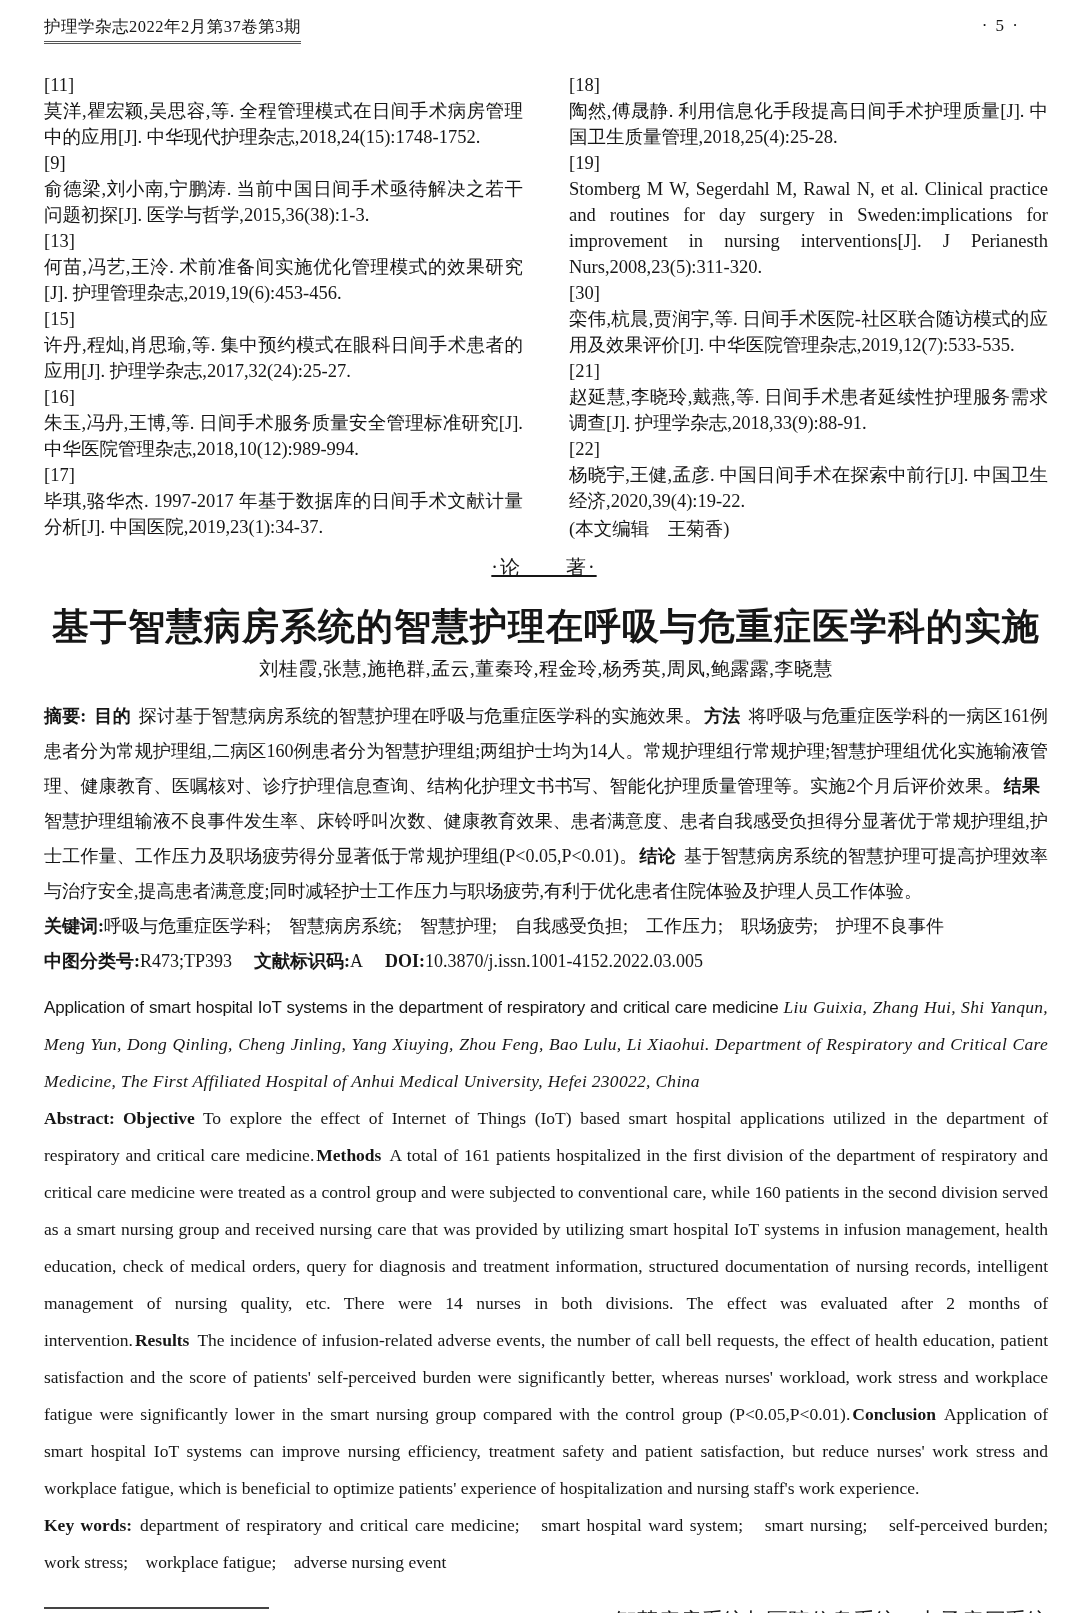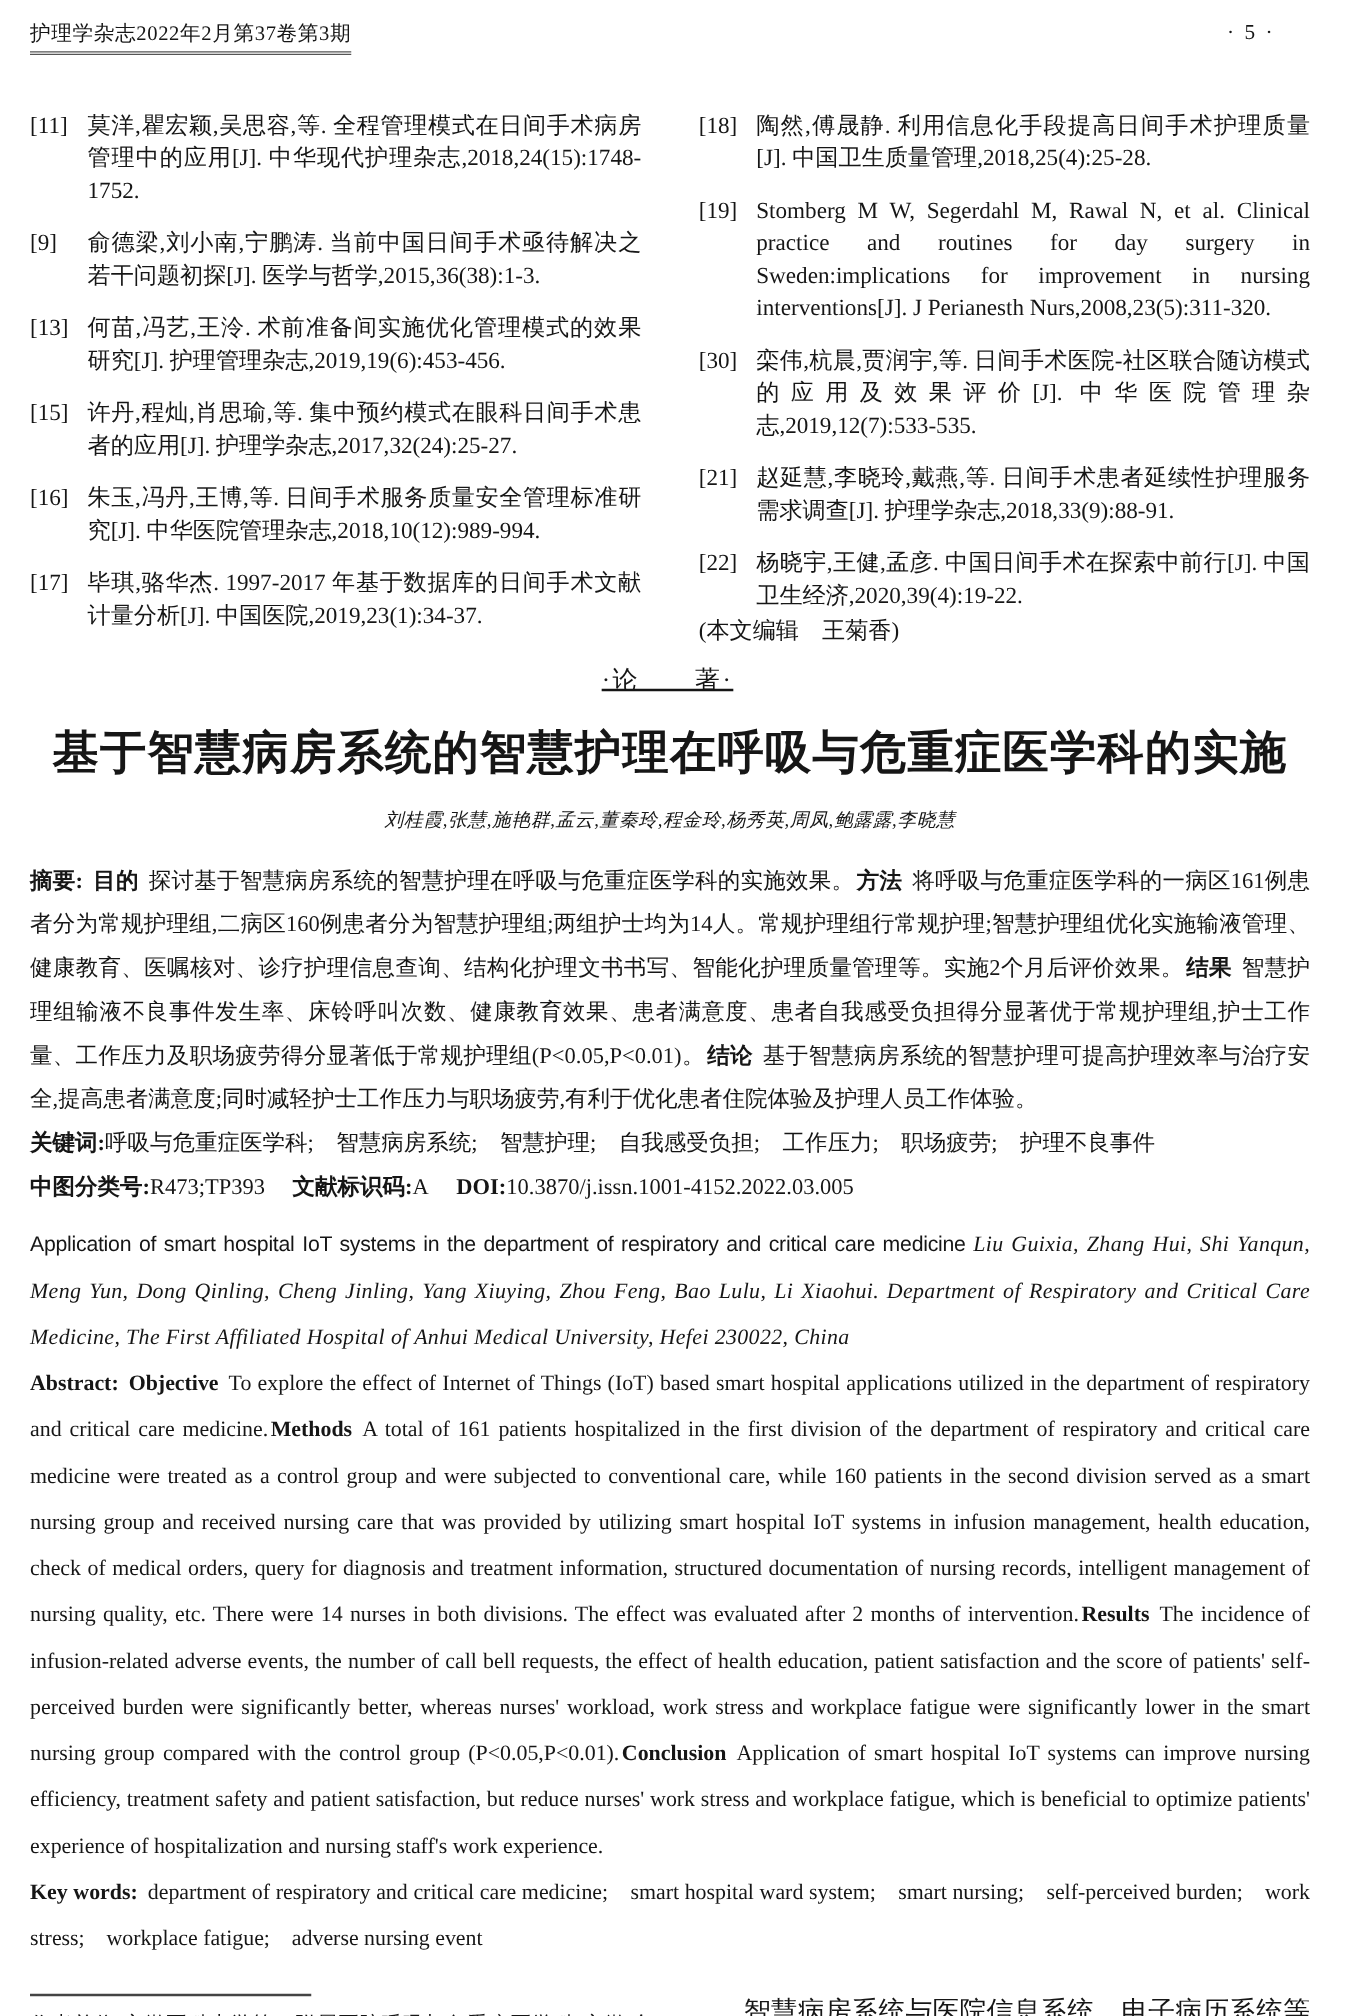--- a/index.html
+++ b/index.html
@@ -2,39 +2,39 @@
 <html><head>
 <meta charset="utf-8">
 <style>
   html,body{margin:0;padding:0;}
   body{
     width:1080px;height:1613px;overflow:hidden;
     background:#ffffff;color:#161616;
     font-family:"Liberation Serif","DejaVu Serif",serif;
     -webkit-font-smoothing:antialiased;
   }
-  .page{box-sizing:border-box;width:1080px;height:1613px;padding:16px 32px 0 24px;}
+  .page{box-sizing:border-box;width:1080px;height:1613px;padding:16px 32px 0 44px;}
 
   
   .hdr{display:flex;justify-content:space-between;align-items:flex-start;height:34px;}
   .hdr .journal{font-size:16.5px;border-bottom:3px double #555;padding-bottom:3px;letter-spacing:.5px;}
   .hdr .pageno{font-size:17px;padding-right:28px;letter-spacing:2px;}
 
   
   .refs{display:flex;gap:46px;margin-top:22px;}
   .refcol{flex:1;font-size:18.5px;line-height:26px;}
-  .ref{display:flex;margin:16px 0 0 0;}
+  .ref{display:flex;margin:0 0 0 0;flex-direction:column;}
   .rnum{width:46px;flex:none;}
   .rtxt{flex:1;text-align:justify;}
   .editor-note{padding-right:6px;margin-top:2px;font-size:18.5px;}
 
   
   .secmark{text-align:center;font-size:20px;margin-top:12px;padding-right:4px;letter-spacing:2px;text-decoration:underline;}
   .title-cn{text-align:center;font-size:37px;font-weight:bold;margin-top:14px;letter-spacing:1px;line-height:48px;}
-  .authors-cn{text-align:center;font-size:15px;margin-top:18px;letter-spacing:.5px;line-height:24px;font-style:italic;}
+  .authors-cn{text-align:center;font-size:19px;margin-top:6px;letter-spacing:.5px;line-height:24px;}
 
   
   .abs-cn{margin-top:18px;font-size:18px;line-height:35px;text-align:justify;}
   b.lab{margin-right:8px;}
   b.lab2{margin:0 8px 0 2px;}
   .kwline{font-size:18px;line-height:35px;text-align:justify;}
   .clcline{font-size:18px;line-height:35px;}
   .clcline .gap{display:inline-block;width:22px;}
 
   

